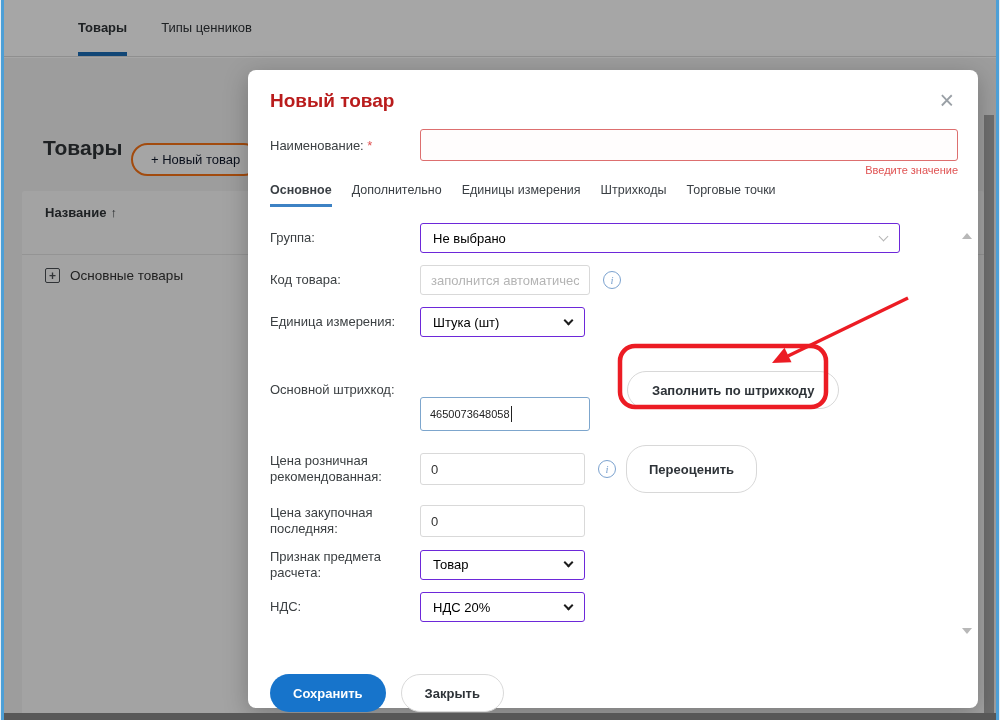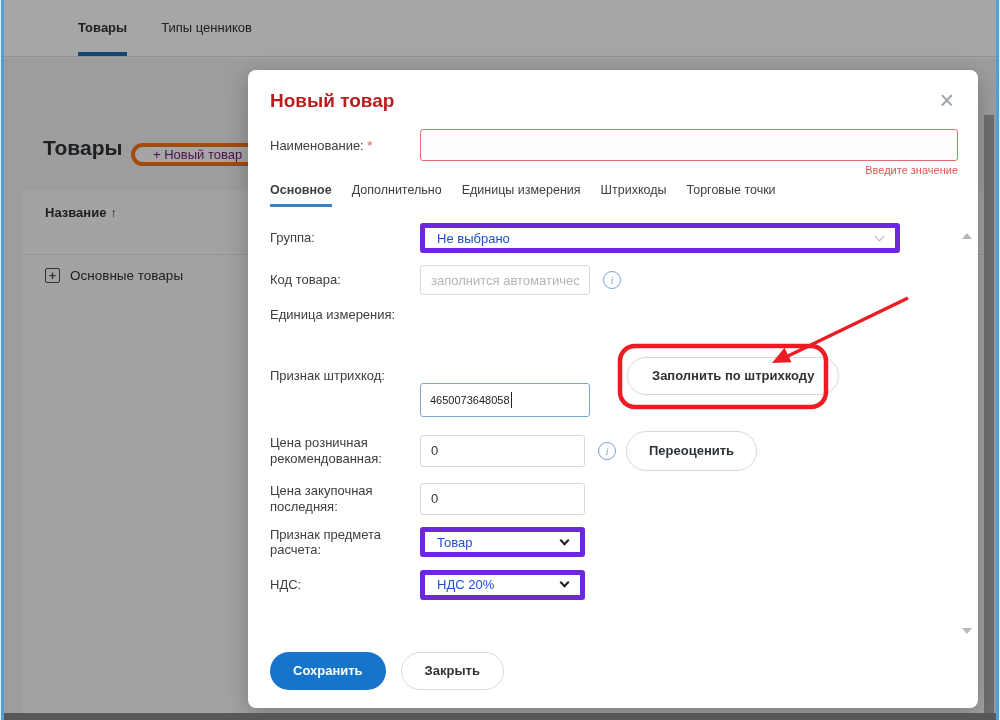--- a/index.html
+++ b/index.html
@@ -9,22 +9,22 @@
 
   
   .page { position:absolute; inset:0; }
   .topbar { position:absolute; left:0; top:0; width:1000px; height:57px; background:#ffffff;
             border-bottom:1px solid #dcdcdc; display:flex; align-items:stretch; padding-left:78px; }
   .top-tab { display:flex; align-items:center; font-size:13px; color:#2f3337; margin-right:34px;
              border-bottom:4px solid transparent; padding-top:2px; cursor:pointer; }
   .top-tab.active { font-weight:bold; border-bottom-color:#1b6cb5; }
   .page-body { position:absolute; left:0; top:58px; width:1000px; height:662px; background:#f2f2f2; }
   .page-title { position:absolute; left:43px; top:78px; font-size:21px; font-weight:bold; color:#2f3337; }
-  .btn-new { position:absolute; left:131px; top:85px; height:23px; padding:0 18px; border:4px solid #f97316;
-             border-radius:17px; background:#fdfdfd; font-size:13px; color:#701a75; display:flex; align-items:center; }
+  .btn-new { position:absolute; left:131px; top:85px; height:33px; padding:0 18px; border:2px solid #f97316;
+             border-radius:17px; background:#fdfdfd; font-size:13px; color:#0f172a; display:flex; align-items:center; }
   .card { position:absolute; left:22px; top:133px; width:962px; height:580px; background:#fbfbfb; border-radius:3px; }
   .card-header { padding:14px 23px; font-size:13px; font-weight:bold; color:#2f3337; }
   .card-divider { height:1px; background:#e3e3e3; margin-top:20px; }
   .tree-row { display:flex; align-items:center; padding:13px 23px; font-size:13.5px; color:#333; }
   .expand-box { width:15px; height:15px; border:1.5px solid #4a4f54; border-radius:2px; display:flex;
                 align-items:center; justify-content:center; font-size:12px; line-height:1; color:#4a4f54;
                 margin-right:10px; font-weight:bold; }
   .page-scrollbar { position:absolute; left:984px; top:57px; width:10px; height:656px; background:#a9a9a9; }
   .sort-arrow { font-weight:normal; margin-left:4px; }
 
@@ -56,22 +56,22 @@
 
   .modal-tabs { display:flex; gap:20px; margin:7px 20px 0 22px; white-space:nowrap; }
   .mtab { font-size:12.5px; color:#3a3f44; padding-bottom:7px; border-bottom:3px solid transparent; cursor:pointer; }
   .mtab.active { font-weight:bold; border-bottom-color:#3d82c4; }
 
   .mbody { margin:16px 20px 0 22px; }
   .frow { display:flex; align-items:center; margin-bottom:12px; }
   .frow.mb14 { margin-bottom:14px; }
   .fctl { display:flex; align-items:center; flex:1; }
 
-  .sel { display:flex; align-items:center; border:5px solid #6d28d9; background:#fff; height:30px;
-         padding:0 12px; border-radius:3px; font-size:13px; color:#1d4ed8; cursor:pointer; }
+  .sel { display:flex; align-items:center; border:1px solid #6d28d9; background:#fff; height:30px;
+         padding:0 12px; border-radius:3px; font-size:13px; color:#000000; cursor:pointer; }
   .sel.wide { width:480px; }
   .sel.w165 { width:165px; }
   .chev { width:7px; height:7px; border-right:2px solid #1d1d1d; border-bottom:2px solid #1d1d1d;
           transform:rotate(45deg); margin-left:auto; margin-top:-4px; }
   .chev.light { border-color:#b5b5b5; border-width:1.5px; }
 
   .tinput { height:30px; width:170px; border:1px solid #d9d9d9; border-radius:3px; background:#fff;
             padding:0 10px; font-size:13px; color:#333; outline:none; font-family:"Liberation Sans",sans-serif; }
   .tinput::placeholder { color:#b4b4b4; }
   .barcode-box { height:34px; width:170px; border:1.5px solid #7da6cd; border-radius:3px; background:#fff;
@@ -79,21 +79,21 @@
   .caret { display:inline-block; width:1.5px; height:16px; background:#222; margin-left:1px; }
 
   .info-icon { width:18px; height:18px; border:1.5px solid #7ba2cf; border-radius:50%; color:#7ba2cf;
                font-size:11px; font-family:"Liberation Serif",serif; font-style:italic; display:flex;
                align-items:center; justify-content:center; margin-left:13px; flex-shrink:0; }
 
   .pill { display:inline-flex; align-items:center; justify-content:center; border:1px solid #d8d8d8;
           background:#fff; border-radius:21px; font-weight:bold; font-size:13px; color:#2e3338;
           cursor:pointer; font-family:"Liberation Sans",sans-serif; }
   .pill-barcode { height:38px; padding:7px 24px; margin-left:37px; }
-  .pill-revalue { height:40px; padding:14px 22px; border-radius:20px; margin-left:10px; }
+  .pill-revalue { height:48px; padding:14px 22px; border-radius:20px; margin-left:10px; }
 
   .modal-footer { display:flex; align-items:center; margin:52px 20px 0 22px; }
   .btn-save { height:38px; padding:0 23px; border:none; border-radius:19px; background:#1774cb; color:#fff;
               font-weight:bold; font-size:13px; cursor:pointer; font-family:"Liberation Sans",sans-serif; }
   .btn-close { height:38px; padding:0 23px; border:1px solid #dadada; border-radius:19px; background:#fff;
                color:#2e3338; font-weight:bold; font-size:13px; cursor:pointer; margin-left:15px;
                font-family:"Liberation Sans",sans-serif; }
 
   .scroll-arrow { position:absolute; width:0; height:0; border-left:5px solid transparent;
                   border-right:5px solid transparent; }
@@ -171,24 +171,30 @@
       <div class="frow">
         <div class="flabel">Код товара:</div>
         <div class="fctl">
           <input class="tinput" type="text" placeholder="заполнится автоматически" style="">
           <span class="info-icon">i</span>
         </div>
       </div>
 
       <div class="frow">
         <div class="flabel">Единица измерения:</div>
+        <div class="fctl">
+          <div class="sel w165">
+            <span>Штука (шт)</span>
+            <span class="chev"></span>
+          </div>
+        </div>
       </div>
 
       <div class="frow mb14">
-        <div class="flabel">Признак штрихкод:</div>
+        <div class="flabel">Основной штрихкод:</div>
         <div class="fctl">
           <div class="barcode-box">
             <span>4650073648058</span>
             <span class="caret"></span>
           </div>
           <button class="pill pill-barcode">Заполнить по штрихкоду</button>
         </div>
       </div>
 
       <div class="frow">

